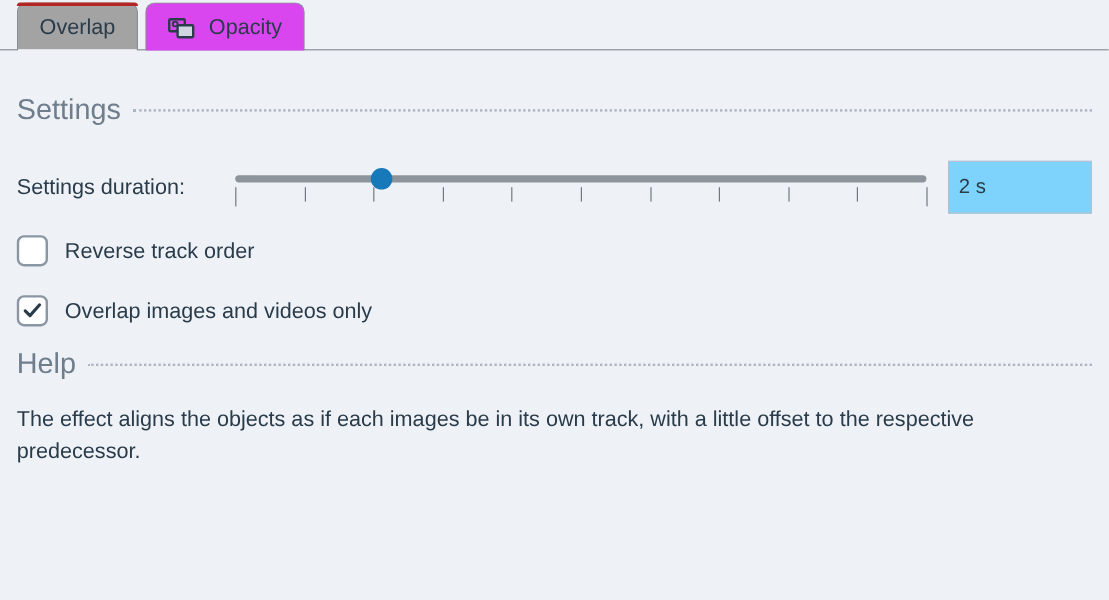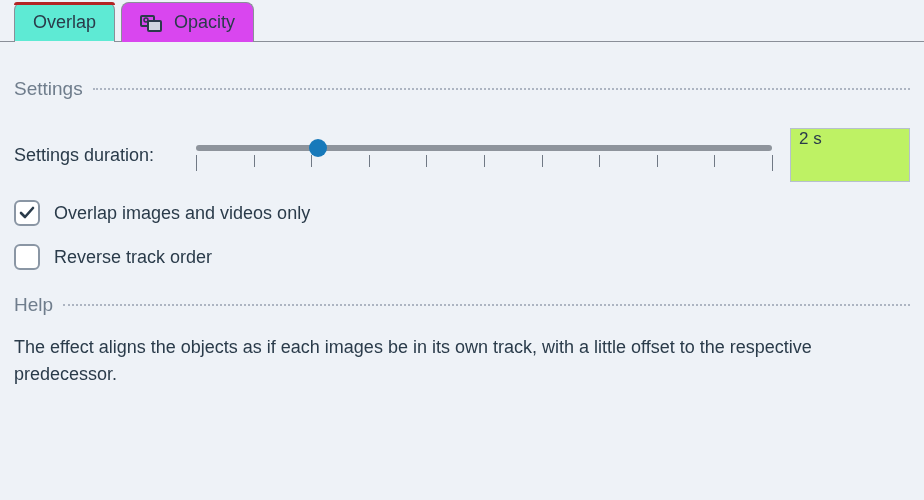--- a/index.html
+++ b/index.html
@@ -43,21 +43,21 @@
     border-top-right-radius: 8px;
     display: flex;
     align-items: center;
     gap: 8px;
     padding: 0 18px;
     margin-right: 6px;
     cursor: pointer;
     position: relative;
   }
   .tab.active {
-    background: #5eead4;
+    background: #a3a3a3;
     z-index: 2;
     margin-top: 16px;
   }
   .tab.active::before {
     content: "";
     position: absolute;
     top: -1px; left: -1px; right: -1px;
     height: 3px;
     background: #b32424;
     border-top-left-radius: 8px;
@@ -101,21 +101,21 @@
     padding: 0 8px;
     color: #2a3b4a;
   }
   .section-heading {
     display: flex;
     align-items: center;
     margin: 10px 0 28px 0;
   }
   .section-heading .heading-text {
     color: #6f7d8c;
-    font-size: 19px;
+    font-size: 24px;
     margin-right: 10px;
   }
   .section-heading .dots {
     flex: 1;
     height: 0;
     border-top: 2px dotted #adb5c2;
   }
   
   .slider-wrap {
     flex: 1;
@@ -155,25 +155,25 @@
   .tick {
     position: absolute;
     top: 0;
     width: 1px;
     height: 12px;
     background: #707985;
   }
   .tick.major { height: 16px; }
   .spin {
     width: 120px;
-    height: 54px;
+    height: 44px;
     border: 1px solid #b6c0ce;
-    background: #bef264;
-    display: flex;
-    align-items: flex-start;
+    background: #7dd3fc;
+    display: flex;
+    align-items: center;
   }
   .spin .spin-value {
     flex: 1;
     border: none;
     padding: 0 8px;
     font-size: 17px;
     color: #2a3b4a;
     background: transparent;
   }
 
@@ -255,34 +255,34 @@
             <div class="tick major" style="left:100%"></div>
           </div>
         </div>
         <div class="spin">
           <input class="spin-value" type="text" value="2 s" style="">
 
         </div>
       </div>
     </div>
 
+    <div class="check-row" style="margin-bottom:24px;">
+      <div class="checkbox"></div>
+      <span class="check-label">Reverse track order</span>
+    </div>
+
     <div class="check-row">
       <div class="checkbox">
         <svg width="18" height="18" viewBox="0 0 18 18">
           <path d="M3 9 L7 13 L15 4" fill="none" stroke="#2a3b4a" stroke-width="2.6" stroke-linecap="round" stroke-linejoin="round"></path>
         </svg>
       </div>
       <span class="check-label">Overlap images and videos only</span>
     </div>
 
-    <div class="check-row" style="margin-bottom:24px;">
-      <div class="checkbox"></div>
-      <span class="check-label">Reverse track order</span>
-    </div>
-
     <div class="section-heading" style="margin-bottom:10px;">
       <span class="heading-text">Help</span>
       <span class="dots"></span>
     </div>
 
     <div class="help-text">The effect aligns the objects as if each images be in its own track, with a little offset to the respective predecessor.</div>
 
   </div>
 </div>
 

